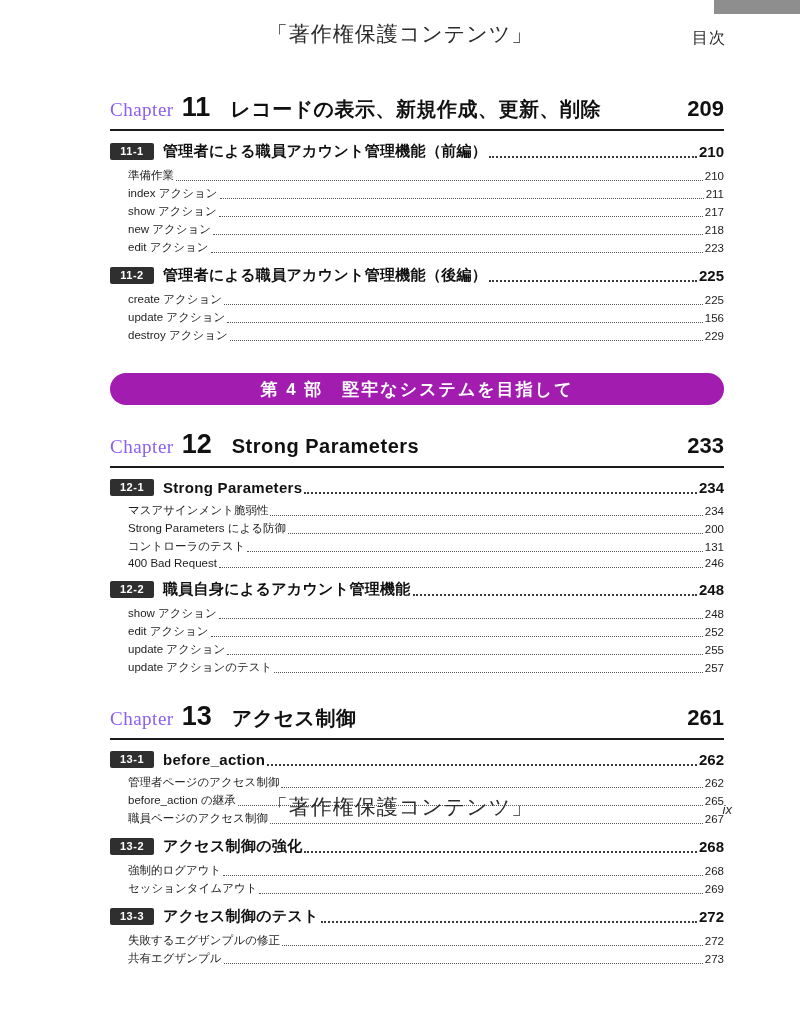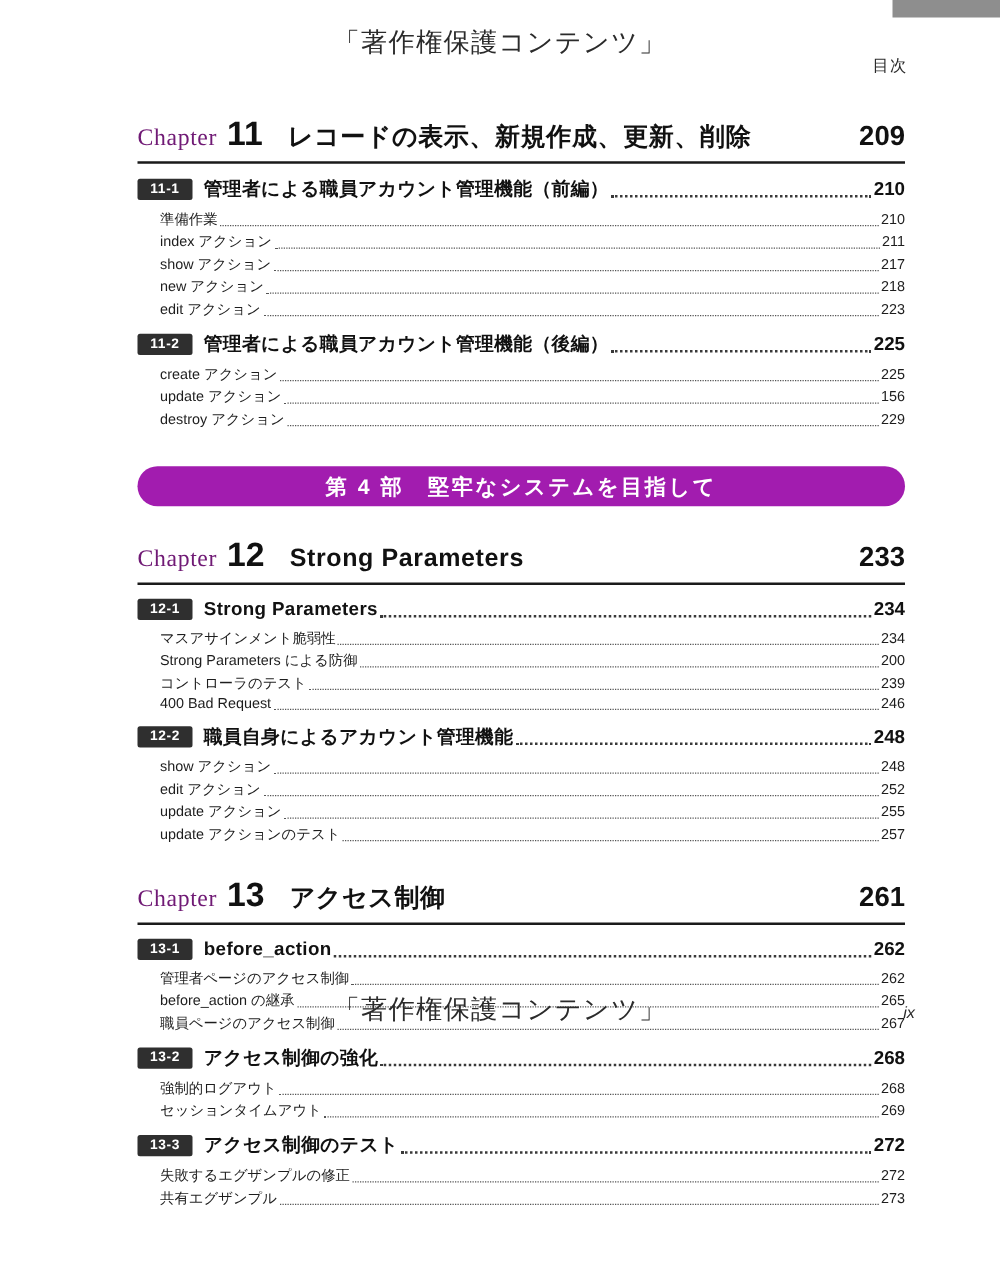--- a/index.html
+++ b/index.html
@@ -38,24 +38,23 @@
     width: 800px;
     text-align: center;
     font-size: 21px;
     letter-spacing: 1px;
     color: #2b2b2b;
   }
   .running-head-right {
     position: absolute;
     top: 28px;
     right: 74px;
-    font-size: 13px;
+    font-size: 16px;
     color: #2b2b2b;
     letter-spacing: 1px;
-    margin-top: 16px;
   }
   
   .footer-center {
     position: absolute;
     bottom: 34px;
     left: 0;
     width: 800px;
     text-align: center;
     font-size: 21px;
     letter-spacing: 1px;
@@ -81,21 +80,21 @@
   .chapter {
     position: relative;
     margin-top: 0;
     padding-bottom: 6px;
     border-bottom: 2px solid #1a1a1a;
     display: flex;
     align-items: baseline;
   }
   .chapter-word {
     font-size: 19px;
-    color: #701a75;
+    color: #8b5cf6;
     font-family: "Liberation Serif", serif;
     letter-spacing: 0.5px;
   }
   .chapter-num {
     font-size: 27px;
     font-weight: bold;
     color: #111111;
     margin-left: 8px;
     font-family: "Liberation Sans", sans-serif;
   }
@@ -304,21 +303,21 @@
           <span class="sub-page">234</span>
         </div>
         <div class="sub-row">
           <span class="sub-title">Strong Parameters による防御</span>
           <span class="sub-dots"></span>
           <span class="sub-page">200</span>
         </div>
         <div class="sub-row">
           <span class="sub-title">コントローラのテスト</span>
           <span class="sub-dots"></span>
-          <span class="sub-page">239</span>
+          <span class="sub-page">131</span>
         </div>
         <div class="sub-row">
           <span class="sub-title">400 Bad Request</span>
           <span class="sub-dots"></span>
           <span class="sub-page">246</span>
         </div>
       </div>
 
       <div class="section-row">
         <span class="sec-badge">12-2</span>

